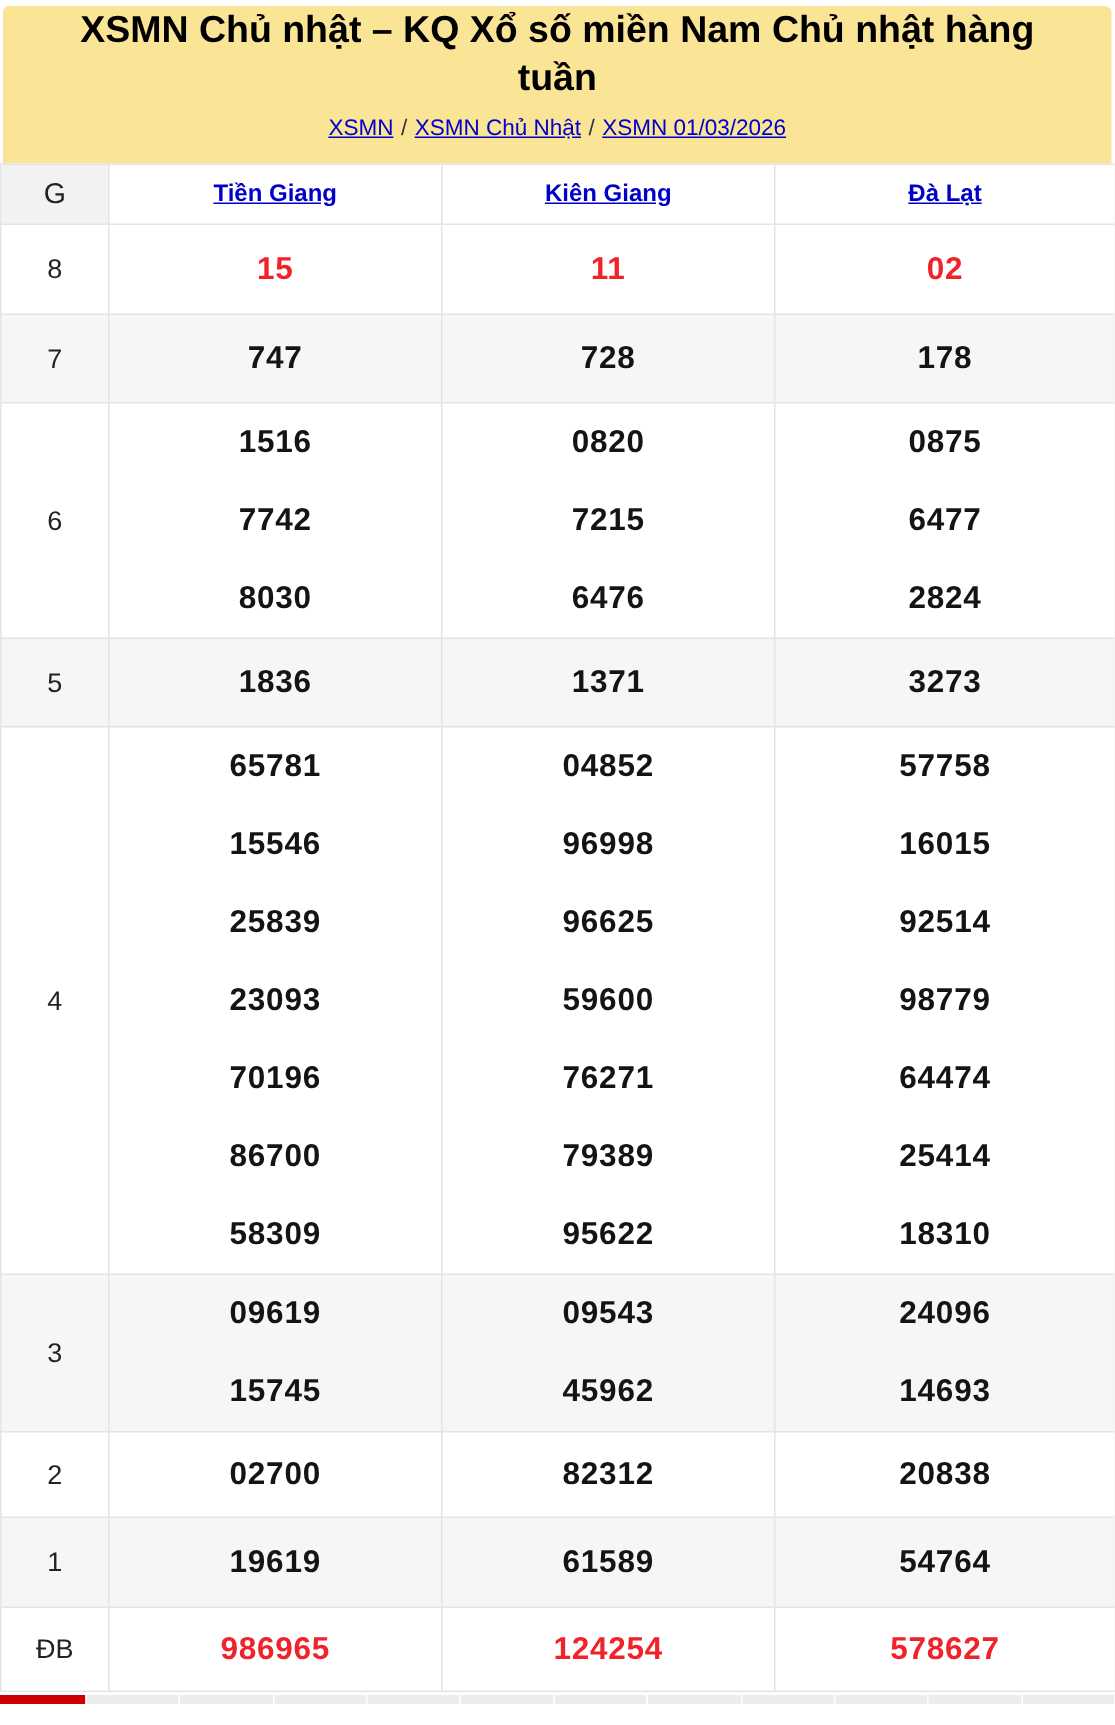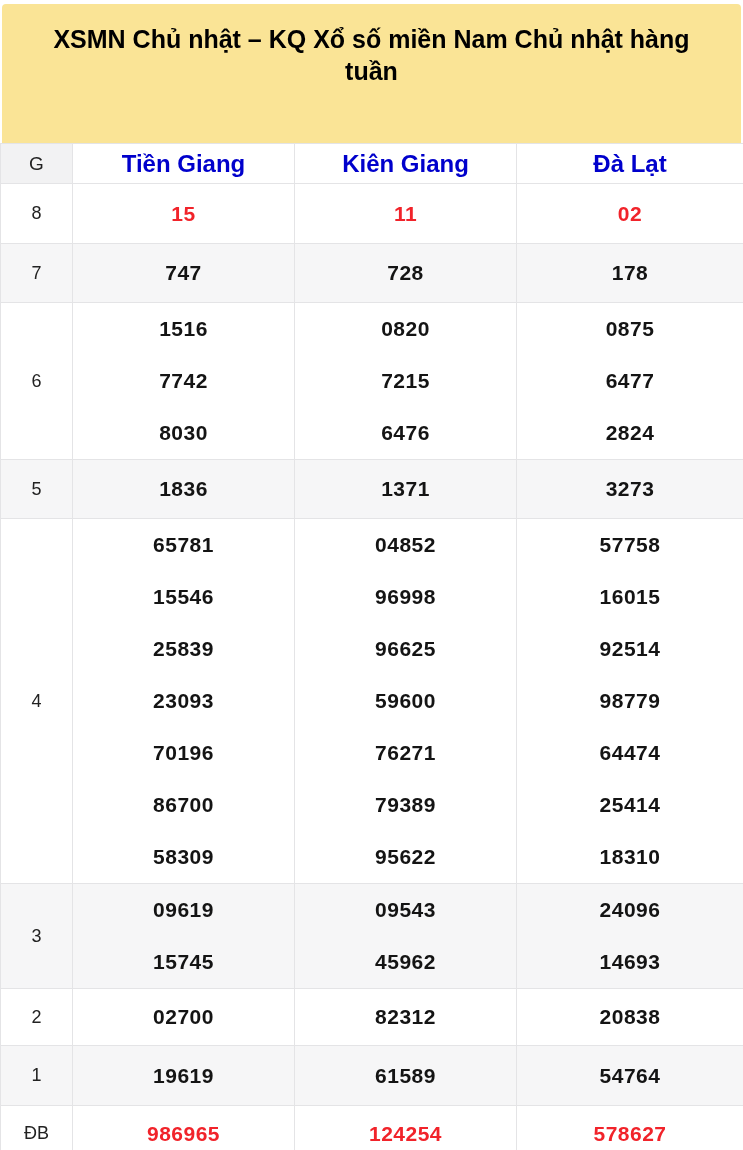--- a/index.html
+++ b/index.html
@@ -7,24 +7,24 @@
     margin: 0; padding: 0;
     width: 743px; height: 1150px;
     overflow: hidden;
     background: #fff;
     font-family: "Liberation Sans", sans-serif;
     color: #111;
   }
   
   .banner {
     margin: 4px 2px 0 2px;
-    height: 139px;
+    height: 105px;
     background: var(--banner-yellow, #fae496);
     border-radius: 4px 4px 0 0;
-    padding-top: 19px;
+    padding-top: 0;
     text-align: center;
   }
   .banner h1 {
     margin: 0;
     padding: 0 26px;
     font-size: 25px;
     line-height: 32px;
     font-weight: 700;
     color: #000;
   }
@@ -55,22 +55,23 @@
   thead tr { height: 40px; }
   th.corner {
     background: #f2f2f3;
     font-weight: 400;
     font-size: 19px;
     color: #222;
   }
   th.province { background: #fff; }
   th.province a {
     color: var(--link-blue, #0000cc);
-    font-size: 24px;
+    font-size: 16px;
     font-weight: 700;
+    text-decoration: underline;
     cursor: pointer;
   }
   tr.alt { background: var(--row-alt-gray, #f6f6f7); }
   td.prize-label {
     font-size: 18px;
     font-weight: 400;
     color: #222;
   }
   td.nums {
     font-size: 21px;
@@ -106,20 +107,23 @@
     border-left: 1px solid #fff;
   }
 </style>
 </head>
 <body>
 
 <div>
 
   <div class="banner">
     <h1>XSMN Chủ nhật – KQ Xổ số miền Nam Chủ nhật hàng tuần</h1>
+    <div class="breadcrumb">
+      <a>XSMN</a><span class="sep">/</span><a>XSMN Chủ Nhật</a><span class="sep">/</span><a>XSMN 01/03/2026</a>
+    </div>
   </div>
 
   <table class="results">
     <colgroup>
       <col style="width:72px">
       <col style="width:222px">
       <col style="width:222px">
       <col style="width:227px">
     </colgroup>
     <thead>

